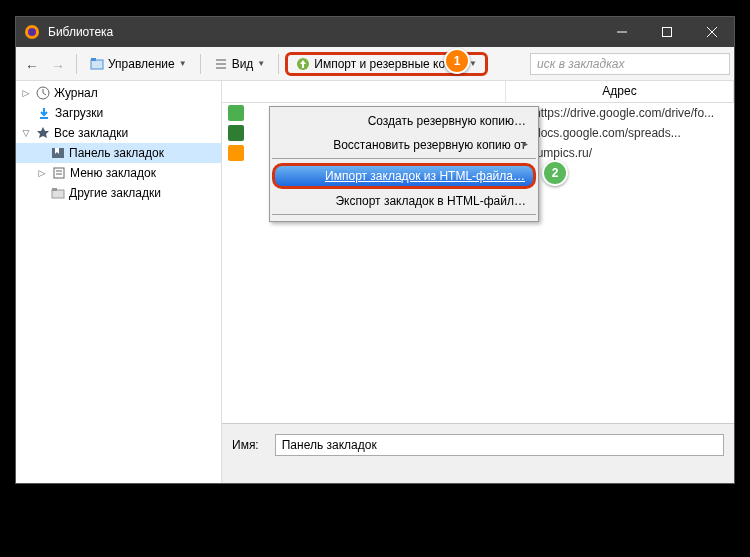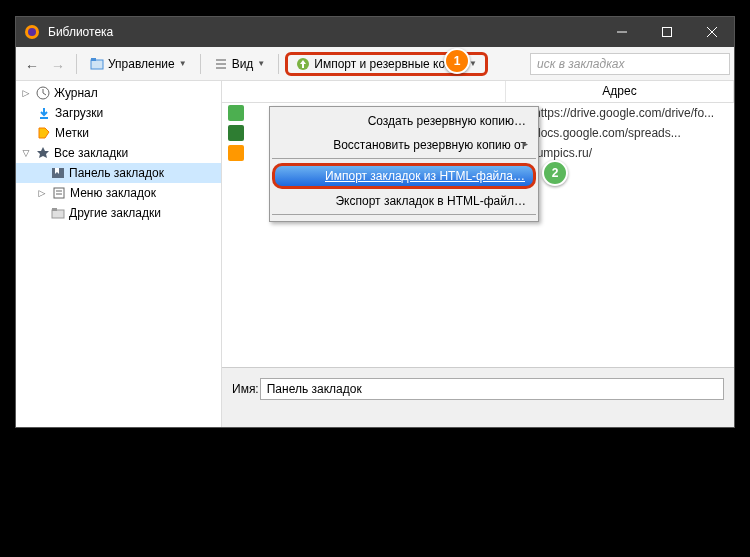--- a/index.html
+++ b/index.html
@@ -1,17 +1,17 @@
 <!DOCTYPE html>
 <html><head>
 <meta charset="utf-8">
 <style>
 * { margin: 0; padding: 0; box-sizing: border-box; font-family: "Segoe UI", Tahoma, sans-serif; font-size: 12px; }
 body { background: #000; width: 750px; height: 557px; padding: 16px 15px 21px 15px; position: relative; }
-.window { background: #fff; width: 720px; height: 412px; border: 1px solid #555; display: flex; flex-direction: column; }
+.window { background: #fff; width: 720px; height: 468px; border: 1px solid #555; display: flex; flex-direction: column; }
 .titlebar { background: #3c3c3c; height: 30px; display: flex; align-items: center; color: #fff; }
 .titlebar .app-icon { width: 16px; height: 16px; margin: 0 8px; }
 .titlebar .title { flex: 1; font-size: 12px; }
 .titlebar .win-btn { width: 45px; height: 30px; display: flex; align-items: center; justify-content: center; color: #fff; font-family: sans-serif; }
 .toolbar { height: 34px; background: #f5f5f5; border-bottom: 1px solid #ddd; display: flex; align-items: center; padding: 0 4px; gap: 2px; position: relative; }
 .tb-btn { padding: 3px 6px; display: flex; align-items: center; gap: 4px; border: 1px solid transparent; border-radius: 2px; }
 .tb-sep { width: 1px; height: 20px; background: #ccc; margin: 0 4px; }
 .nav-arrow { font-size: 14px; padding: 2px 5px; color: #444; }
 .nav-arrow.disabled { color: #aaa; }
 .import-btn { border: 3px solid #d43410; border-radius: 6px; padding: 2px 8px; background: #f5f5f5; position: relative; z-index: 5; }
@@ -37,21 +37,21 @@
 .list-row { height: 20px; display: flex; align-items: center; padding-left: 6px; gap: 4px; }
 .list-row .cell-name { width: 198px; overflow: hidden; white-space: nowrap; }
 .list-row .cell-tags { width: 80px; }
 .list-row .cell-addr { flex: 1; color: #333; overflow: hidden; white-space: nowrap; text-overflow: ellipsis; }
 .favicon { width: 16px; height: 16px; border-radius: 2px; flex-shrink: 0; display: inline-flex; align-items: center; justify-content: center; color: #fff; font-size: 9px; font-weight: bold; }
 .dropdown-menu { position: absolute; top: 3px; left: 47px; width: 270px; background: #f0f0f0; border: 1px solid #999; box-shadow: 2px 2px 4px rgba(0,0,0,0.3); z-index: 10; padding: 2px; text-align: right; }
 .menu-item { padding: 5px 10px 5px 28px; position: relative; }
 .menu-item.sep-after { border-bottom: 1px solid #a3a3a3; margin-bottom: 4px; padding-bottom: 6px; }
 .menu-item.submenu::after { content: "▸"; position: absolute; right: 8px; color: #555; font-size: 10px; }
 .menu-item.highlighted { background: linear-gradient(#6db3f2, #1e69de); color: #fff; border: 3px solid #d43410; border-radius: 10px; padding: 3px 8px 3px 26px; text-decoration: underline; }
-.details-panel { border-top: 1px solid #ccc; background: #f0f0f0; padding: 10px; height: 60px; display: flex; align-items: flex-start; gap: 1px; }
+.details-panel { border-top: 1px solid #ccc; background: #f0f0f0; padding: 10px; height: 60px; display: flex; align-items: flex-start; gap: 16px; }
 .details-panel label { padding-top: 4px; }
 .details-panel input { flex: 1; padding: 3px 6px; border: 1px solid #aaa; background: #fff; height: 22px; }
 .dd-caret { font-size: 8px; color: #555; }
 svg { display: block; }
 </style>
 </head>
 <body>
 
 <div class="window">
   <div class="titlebar">
@@ -140,28 +140,20 @@
       </div>
       <div class="tree-row indent1">
         <span class="ticon">
             <svg width="14" height="14">
               <path d="M7 2 L7 8 M4 6 L7 9 L10 6" stroke="#2196f3" fill="none" stroke-width="2"></path>
               <line x1="3" y1="12" x2="11" y2="12" stroke="#2196f3" stroke-width="2"></line>
             </svg>
           </span>
         <span>Загрузки</span>
       </div>
-      <div class="tree-row indent1">
-        <span class="ticon">
-            <svg width="14" height="14">
-              <path d="M2 2 L8 2 L12 6 L8 12 L2 12 Z" fill="#ffc107" stroke="#f57c00"></path>
-            </svg>
-          </span>
-        <span>Метки</span>
-      </div>
       <div class="tree-row">
         <span class="twisty">▽</span>
         <span class="ticon">
             <svg width="14" height="14">
               <path d="M7 1 L9 5 L13 5 L10 8 L11 12 L7 10 L3 12 L4 8 L1 5 L5 5 Z" fill="#4e5b6c"></path>
             </svg>
           </span>
         <span>Все закладки</span>
       </div>
       <div class="tree-row indent2 selected">

